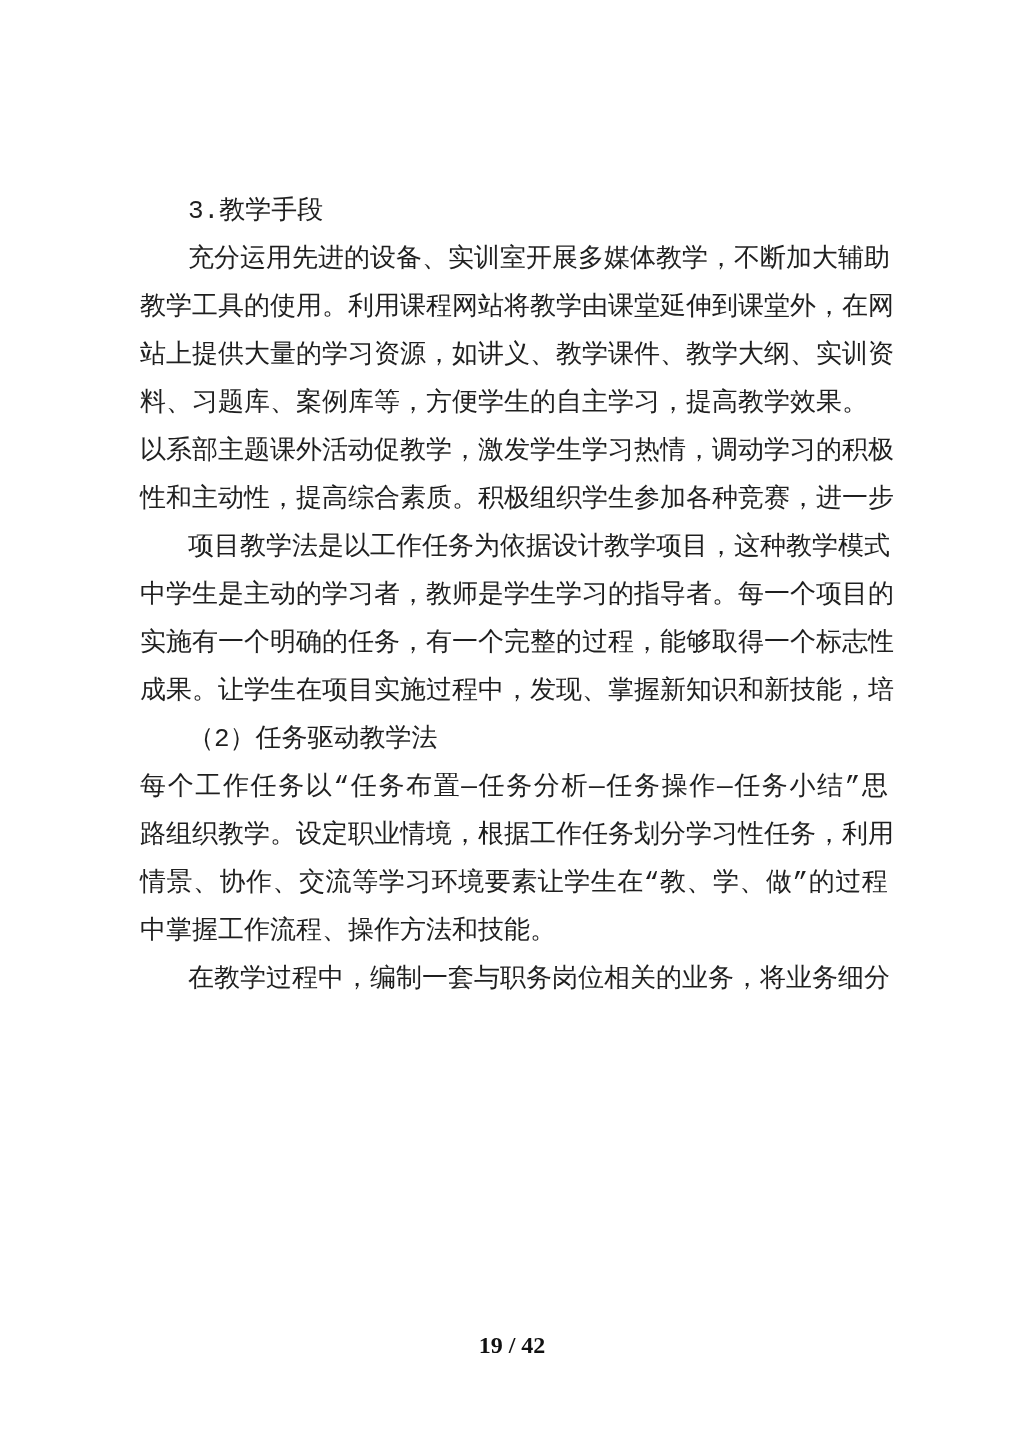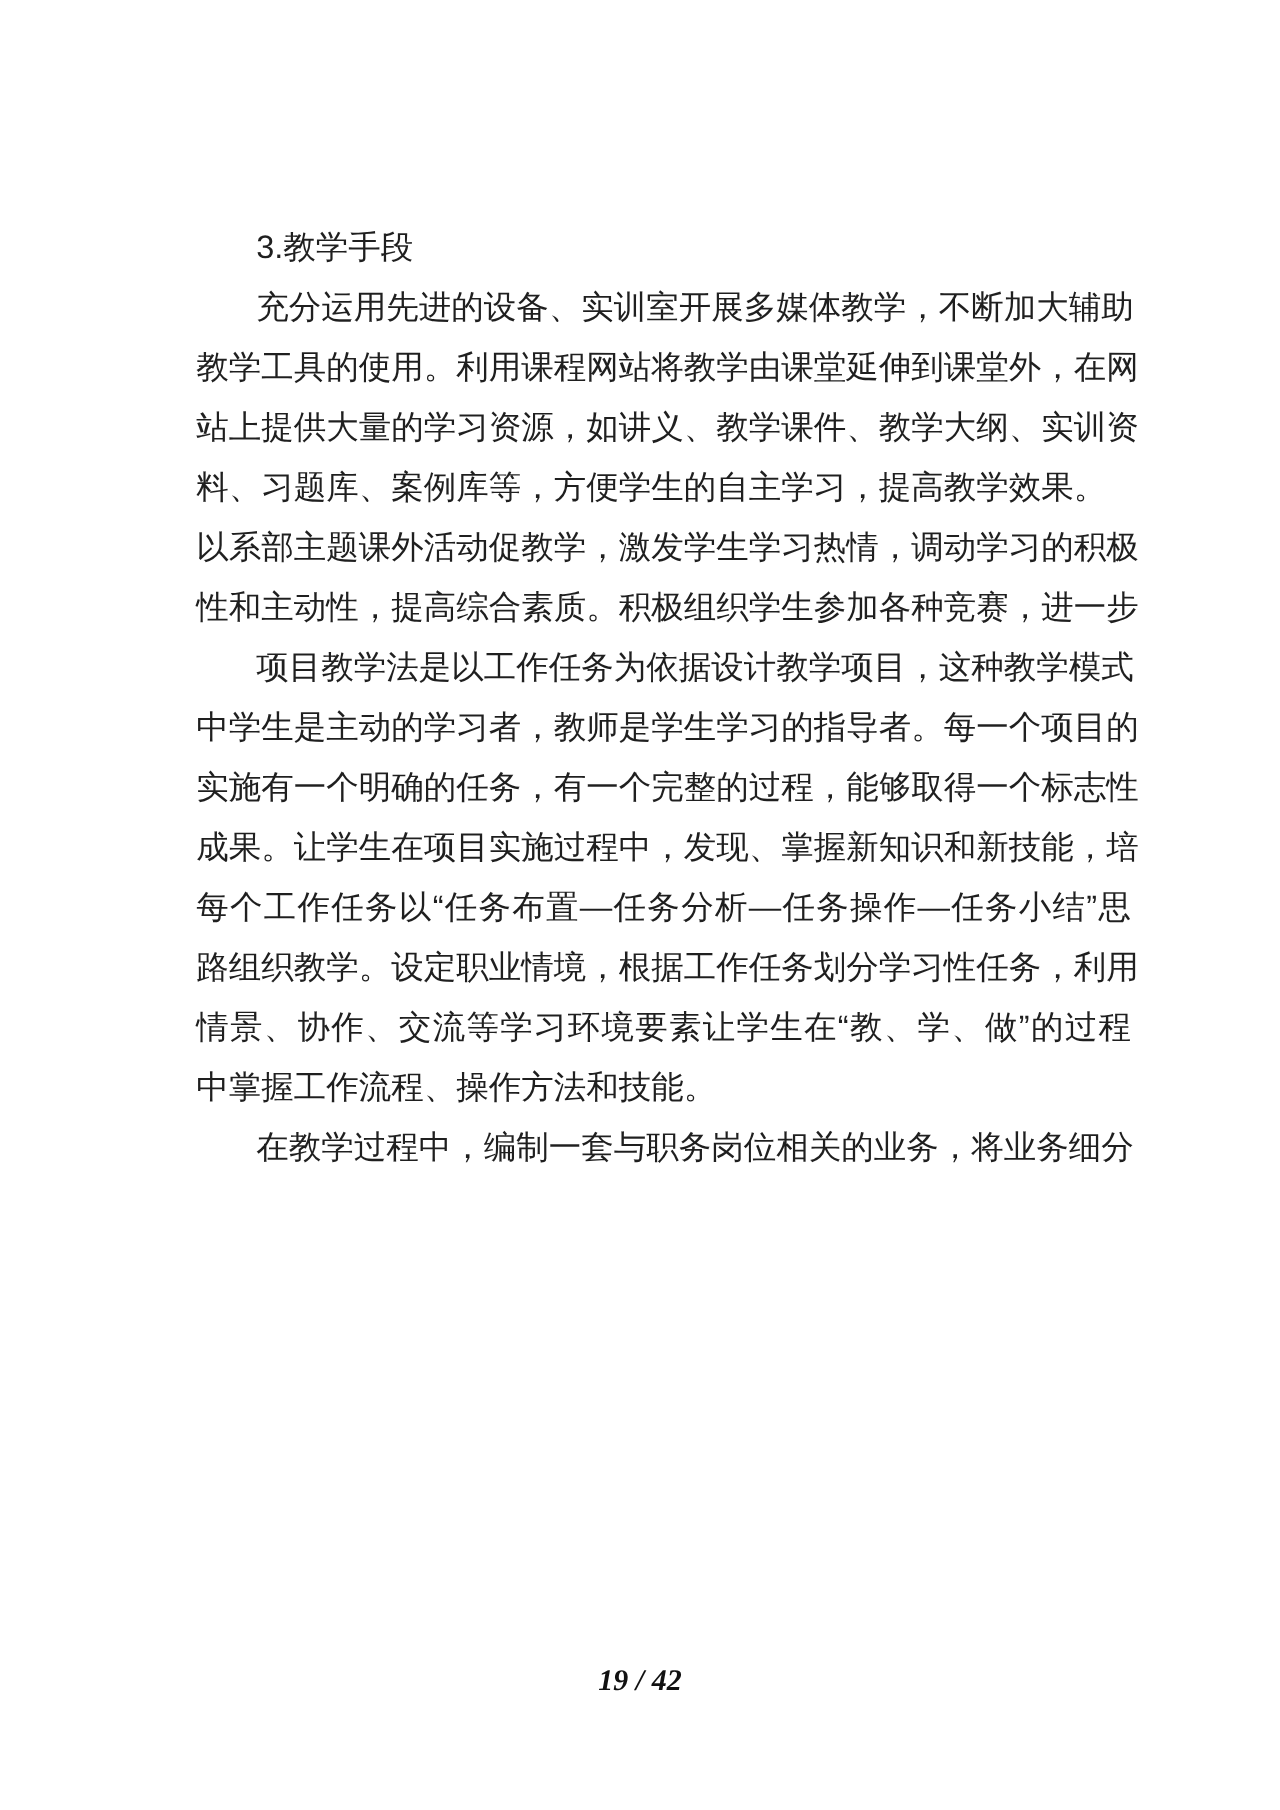--- a/index.html
+++ b/index.html
@@ -11,26 +11,25 @@
     position: relative;
     width: 1024px;
     height: 1448px;
     background: #ffffff;
     overflow: hidden;
     font-family: "Liberation Serif", serif;
   }
   .doc-body {
     position: absolute;
     left: 140px;
-    top: 173px;
+    top: 187px;
     width: 748px;
     color: #1f1f1f;
     font-size: 26px;
-    font-family: Liberation Sans, sans-serif;
-    margin-left: 17px;
+    font-family: Liberation Mono, monospace;
   }
   .line {
     height: 48px;
     line-height: 48px;
     white-space: nowrap;
   }
   .line.indent {
     padding-left: 48px;
   }
   
@@ -47,21 +46,20 @@
     position: absolute;
     left: 0;
     top: 1330px;
     width: 1024px;
     text-align: center;
     font-family: "Liberation Serif", serif;
     font-weight: bold;
     font-size: 24px;
     color: #111111;
     line-height: 30px;
-    font-style: italic;
   }
 </style>
 </head>
 <body>
 
 <div class="page">
   <div class="doc-body" id="doc-body">
       <div class="line indent">3.教学手段</div>
       <div class="line indent fill">
         <span>充</span>
@@ -332,20 +330,21 @@
         <span>新</span>
         <span>知</span>
         <span>识</span>
         <span>和</span>
         <span>新</span>
         <span>技</span>
         <span>能</span>
         <span>，</span>
         <span>培</span>
       </div>
+      <div class="line indent">（2）任务驱动教学法</div>
       <div class="line fill">
         <span>每</span>
         <span>个</span>
         <span>工</span>
         <span>作</span>
         <span>任</span>
         <span>务</span>
         <span>以</span>
         <span>“</span>
         <span>任</span>

